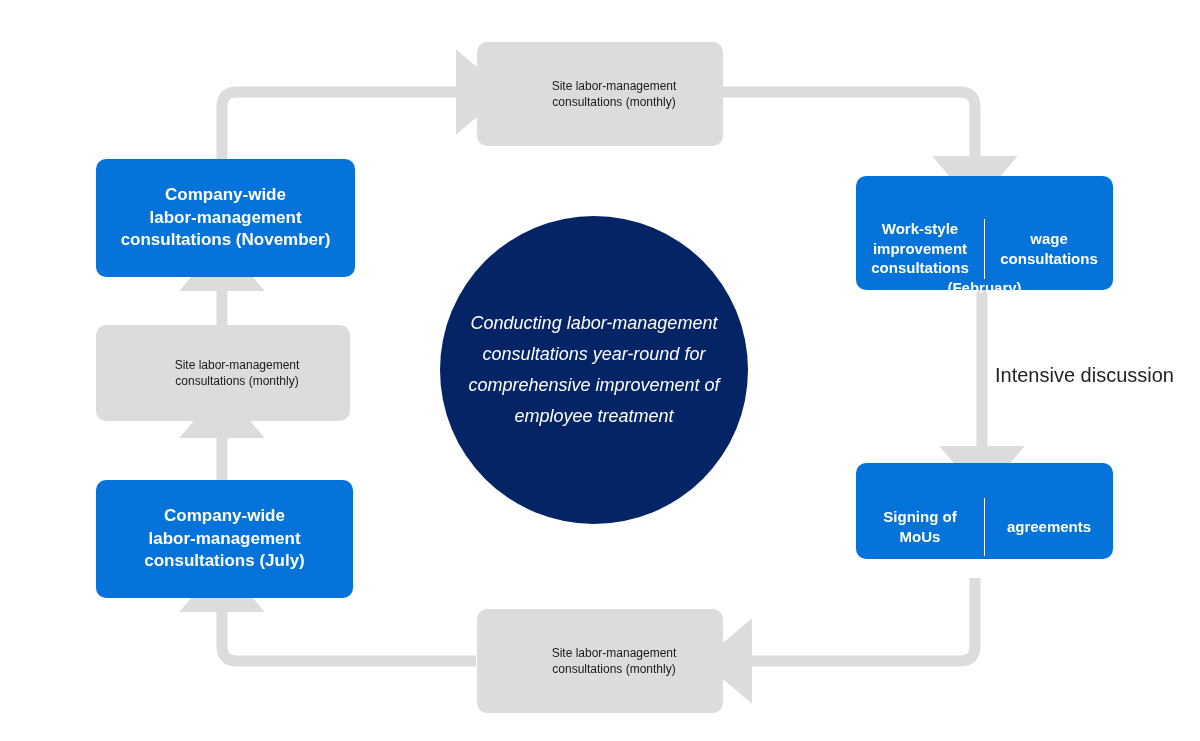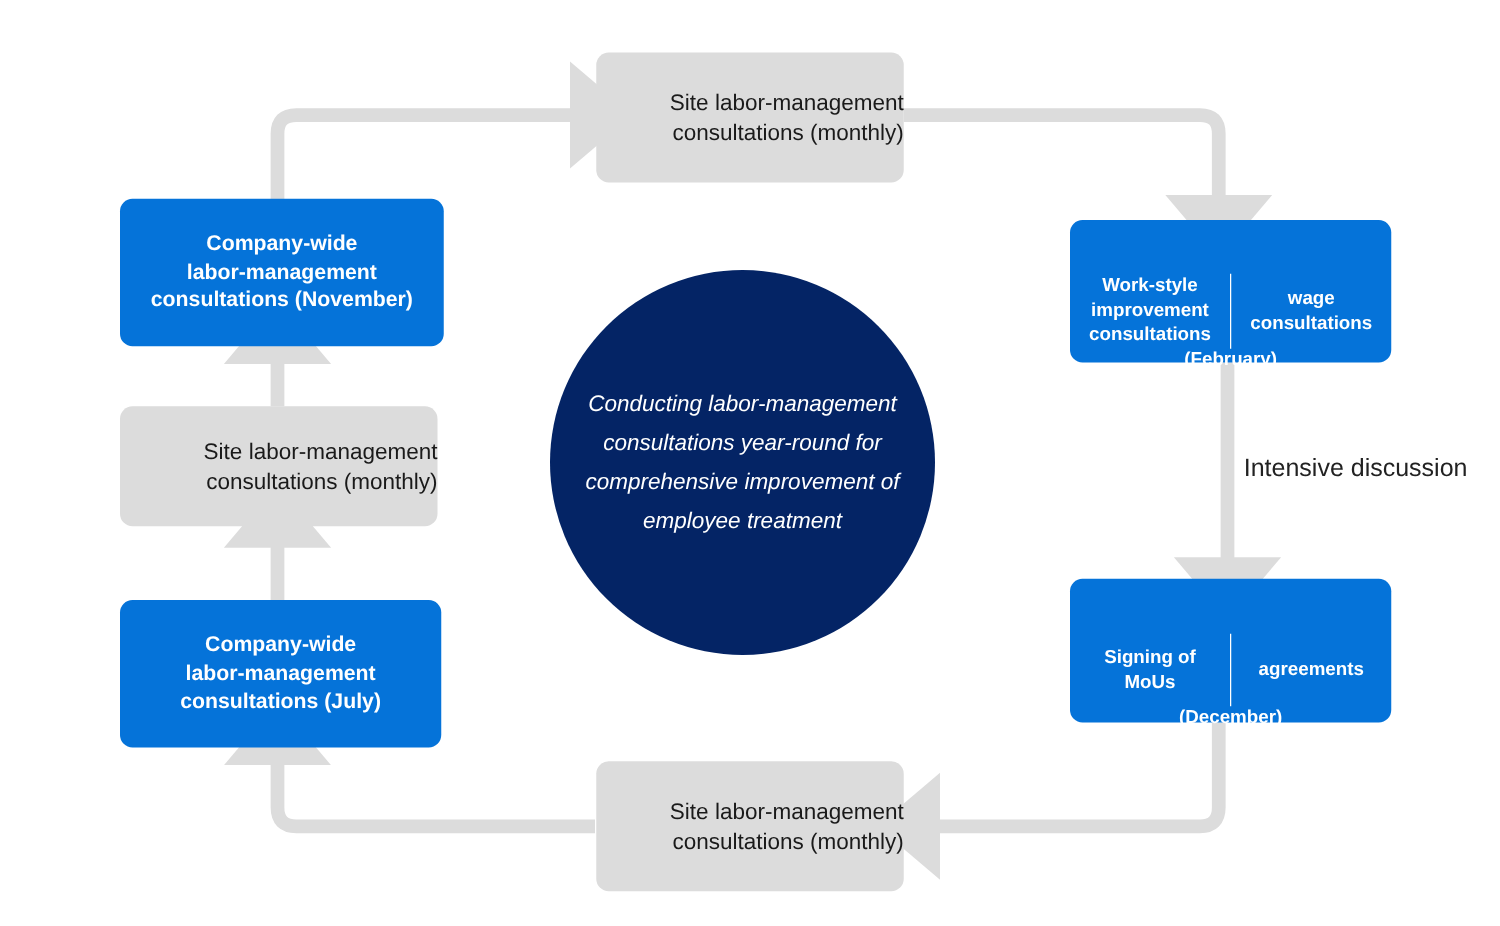--- a/index.html
+++ b/index.html
@@ -46,22 +46,22 @@
   }
   .node-label {
     font-size: 17px;
     line-height: 1.35;
     font-weight: 700;
     white-space: pre-line;
     text-align: center;
   }
   .node-grey .node-label {
     font-weight: 400;
-    font-size: 18px;
-    text-align: right;
+    font-size: 12px;
+    text-align: center;
     padding-left: 28px;
   }
 
   
   #hub {
     position: absolute;
     left: 440px;
     top: 216px;
     width: 308px;
     height: 308px;
@@ -191,21 +191,21 @@
 consultations</div>
       <div class="split-divider" style="height:60px;"></div>
       <div class="split-cell">wage
 consultations</div>
     </div>
     <div class="split-month">(February)</div>
   </div>
 
   <div class="edge-caption" style="left:995px; top:364px;">Intensive discussion</div>
 
-  <div class="node node-blue node-split" style="left:856px; top:463px; width:257px; height:115px;">
+  <div class="node node-blue node-split" style="left:856px; top:463px; width:257px; height:96px;">
     <div class="split-row">
       <div class="split-cell">Signing of MoUs</div>
       <div class="split-divider" style="height:58px;"></div>
       <div class="split-cell">agreements</div>
     </div>
     <div class="split-month">(December)</div>
   </div>
 
   <div class="node node-grey" style="left:477px; top:609px; width:246px; height:104px;">
     <div class="node-label">Site labor-management

